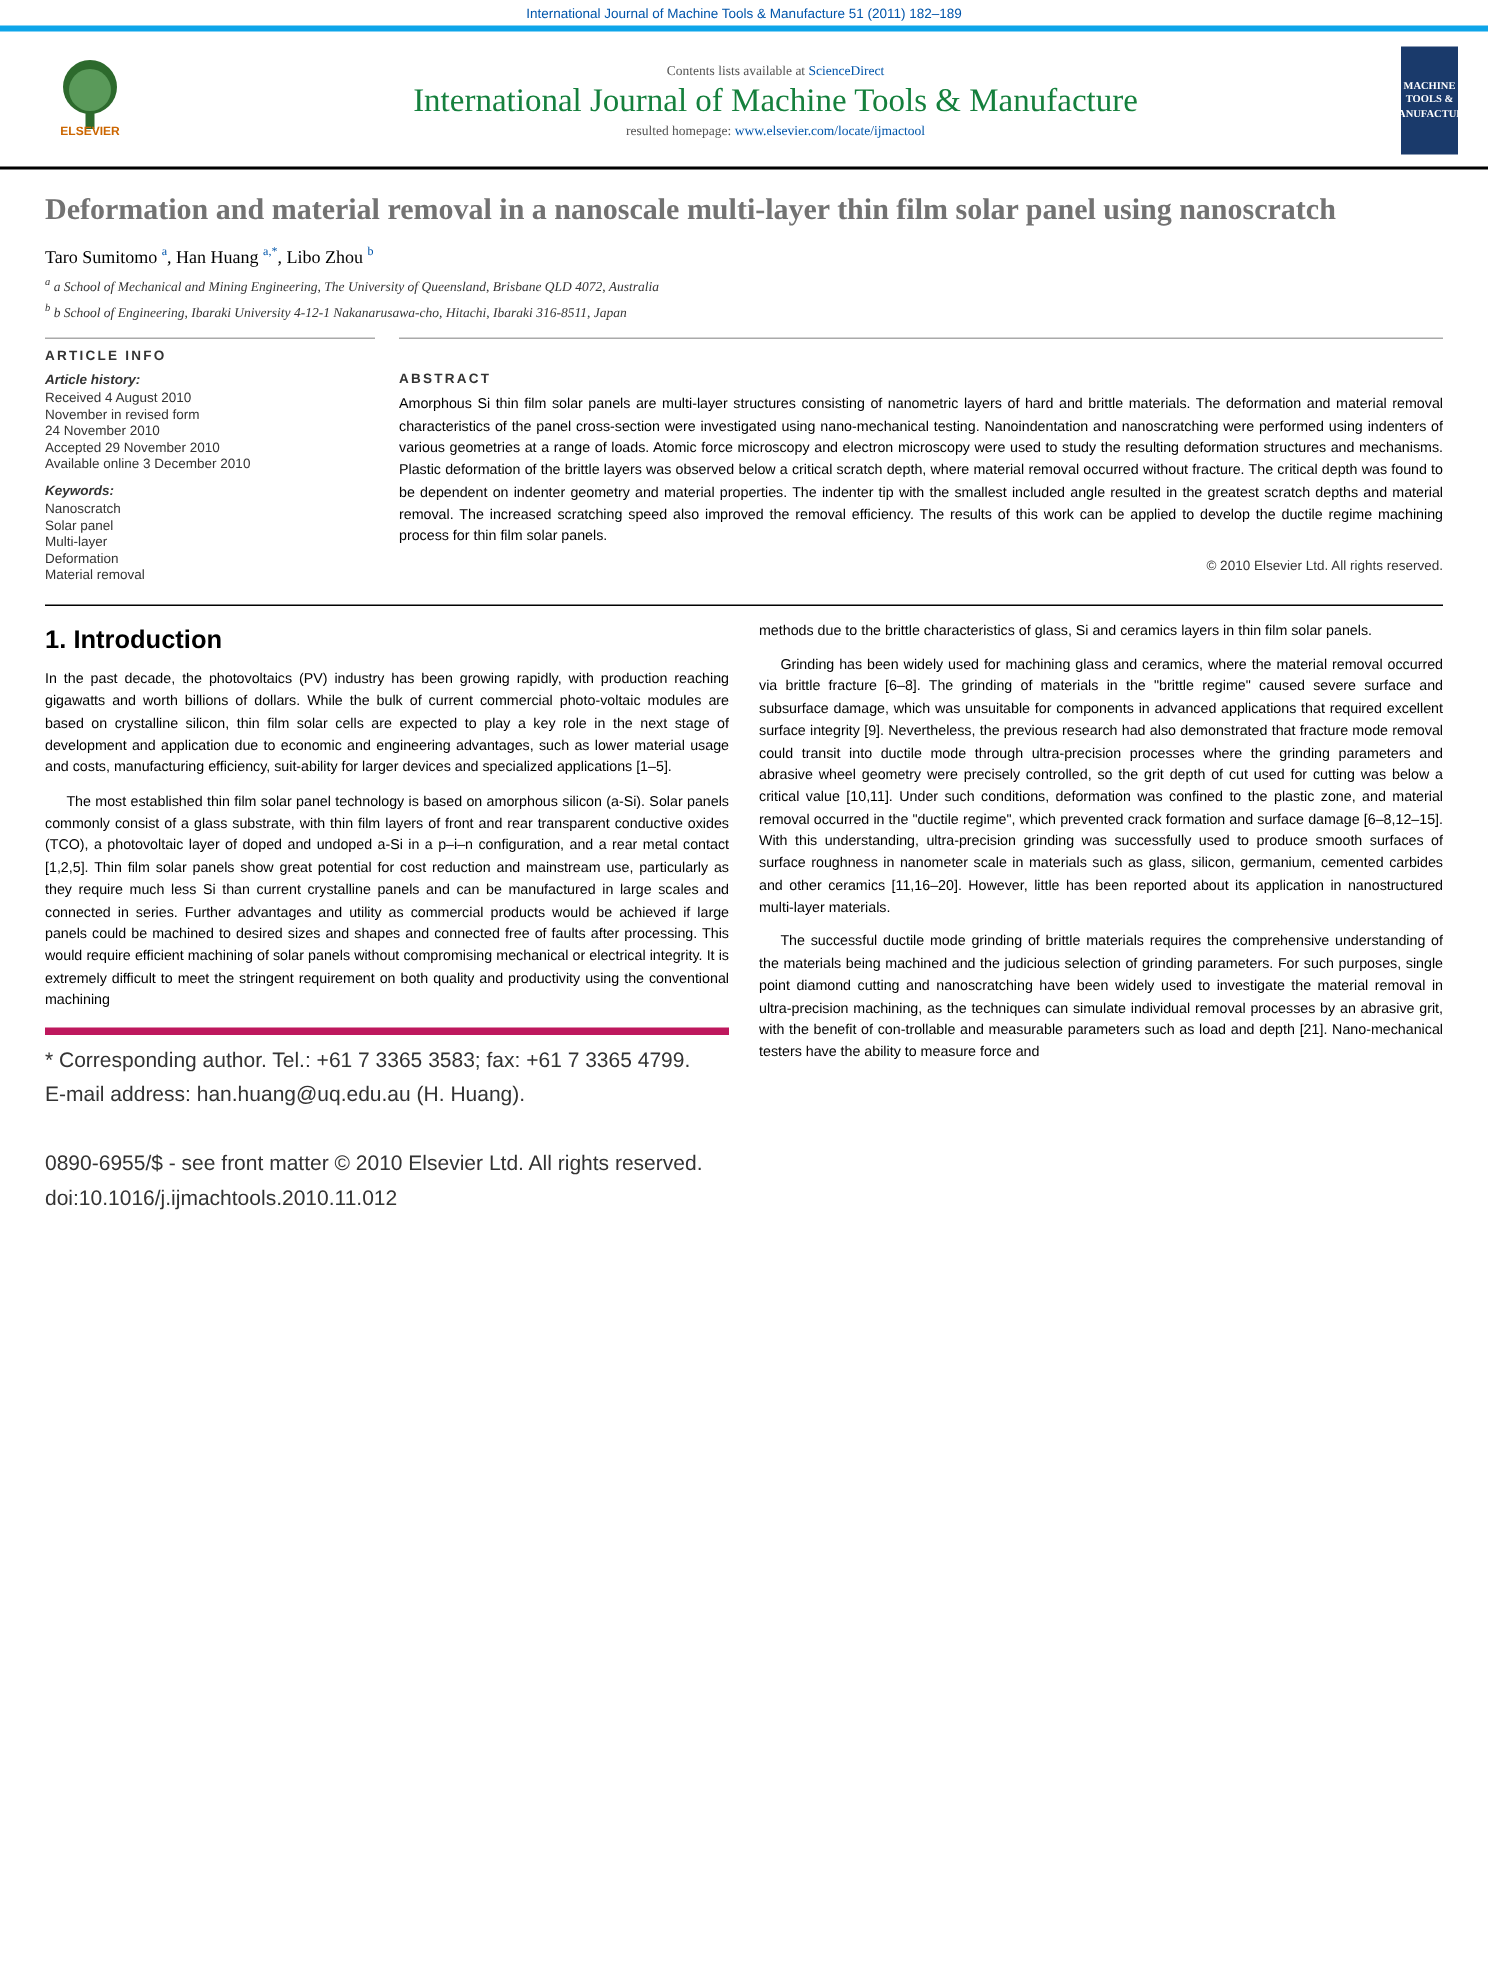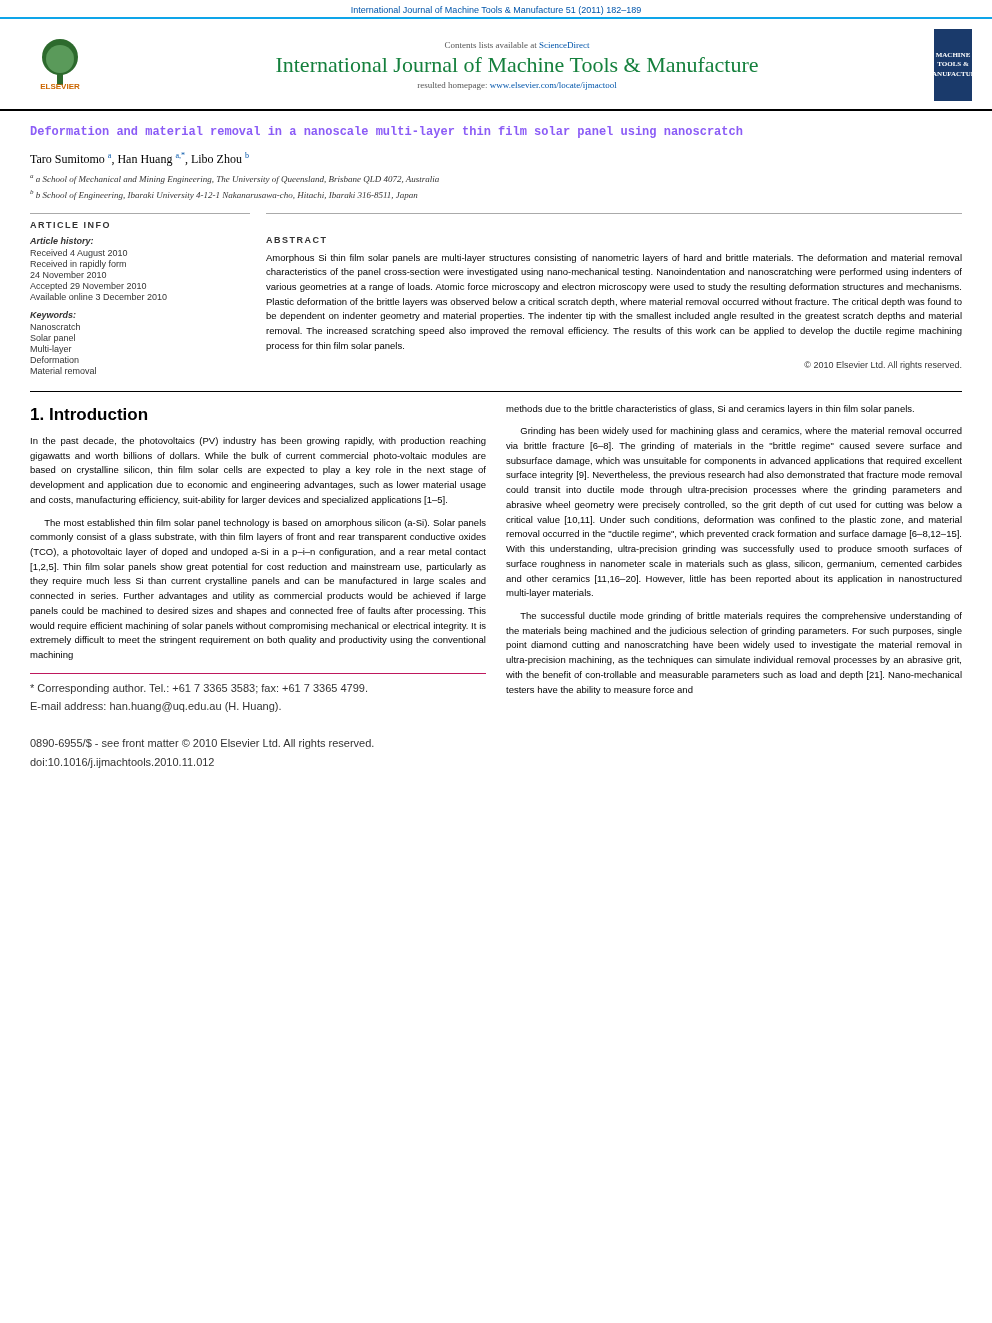--- a/index.html
+++ b/index.html
@@ -13,21 +13,21 @@
     .page-wrapper {
       width: 992px;
       background: #fff;
       padding: 0;
     }
     
     .journal-topbar {
       background: #fff;
       text-align: center;
       padding: 4px 0 2px 0;
-      border-bottom: 2px solid #0ea5e9;
+      border-bottom: 4px solid #0ea5e9;
     }
     
     .journal-header {
       display: flex;
       align-items: center;
       padding: 10px 20px 8px 20px;
       border-bottom: 2px solid #000;
     }
     .elsevier-logo {
       width: 80px;
@@ -77,26 +77,26 @@
       font-weight: bold;
       line-height: 1.3;
       padding: 4px;
     }
     
     .article-content {
       padding: 14px 30px 14px 30px;
     }
     
     .article-title {
-      font-size: 12px;
-      font-weight: bold;
-      font-family: Liberation Mono, monospace;
+      font-size: 20px;
+      font-weight: bold;
+      font-family: Liberation Serif, serif;
       line-height: 1.3;
       margin-bottom: 10px;
-      color: #8b5cf6;
+      color: #737373;
     }
     
     .authors {
       font-size: 12px;
       margin-bottom: 4px;
       color: #000;
     }
     .author-super {
       font-size: 8px;
       vertical-align: super;
@@ -211,24 +211,24 @@
       text-indent: 1.5em;
       font-size: 9.5px;
       line-height: 1.55;
       font-family: Arial, sans-serif;
     }
     .body-paragraph.no-indent {
       text-indent: 0;
     }
     
     .footnote-area {
-      border-top: 1px solid #be185d;
+      border-top: 5px solid #be185d;
       padding-top: 6px;
       margin-top: 10px;
-      font-size: 11px;
+      font-size: 14px;
       color: #333;
       font-family: Arial, sans-serif;
       line-height: 1.5;
     }
     .footnote-line {
       margin-bottom: 2px;
     }
     sup {
       font-size: 7px;
     }
@@ -294,21 +294,21 @@
       </div>
     </div>
 
     <div class="two-col">
 
       <div class="article-info-col">
         <div class="section-label">ARTICLE INFO</div>
 
         <div class="info-group-label">Article history:</div>
         <div class="info-date-line">Received 4 August 2010</div>
-        <div class="info-date-line">Received in rapidly form</div>
+        <div class="info-date-line">November in revised form</div>
         <div class="info-date-line">24 November 2010</div>
         <div class="info-date-line">Accepted 29 November 2010</div>
         <div class="info-date-line">Available online 3 December 2010</div>
 
         <div class="keywords-label">Keywords:</div>
         <div class="keyword-item">Nanoscratch</div>
         <div class="keyword-item">Solar panel</div>
         <div class="keyword-item">Multi-layer</div>
         <div class="keyword-item">Deformation</div>
         <div class="keyword-item">Material removal</div>

